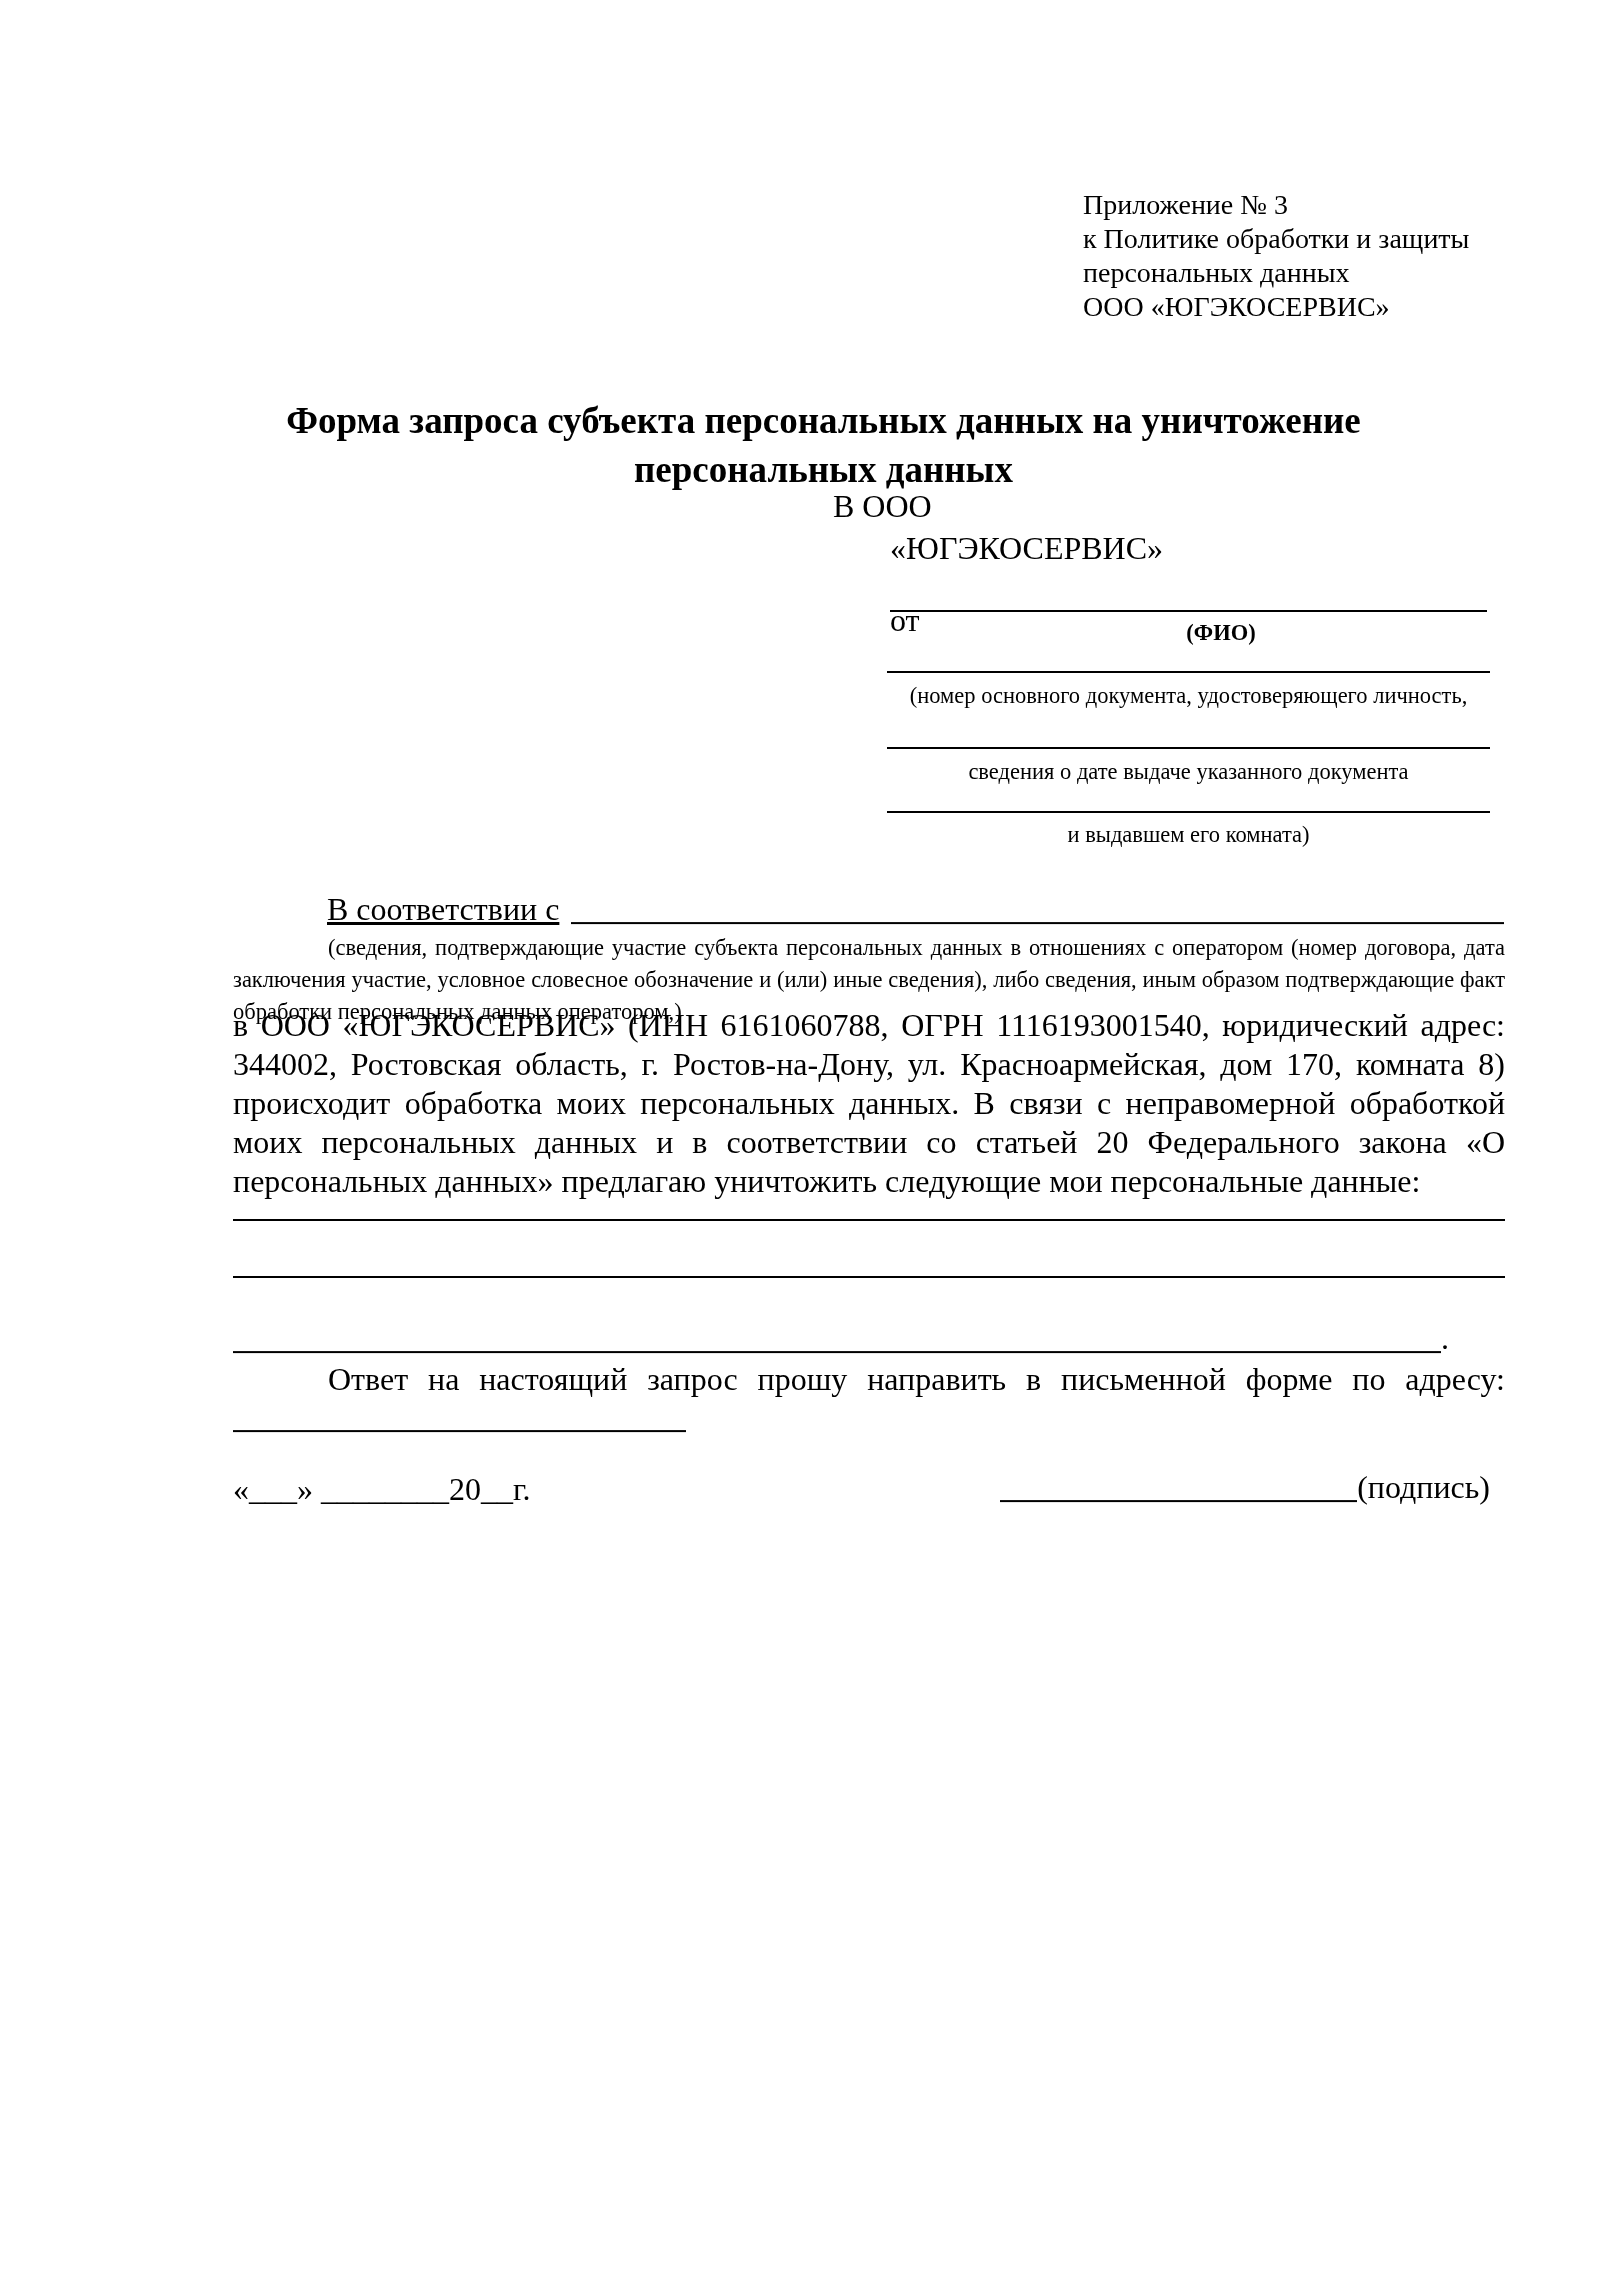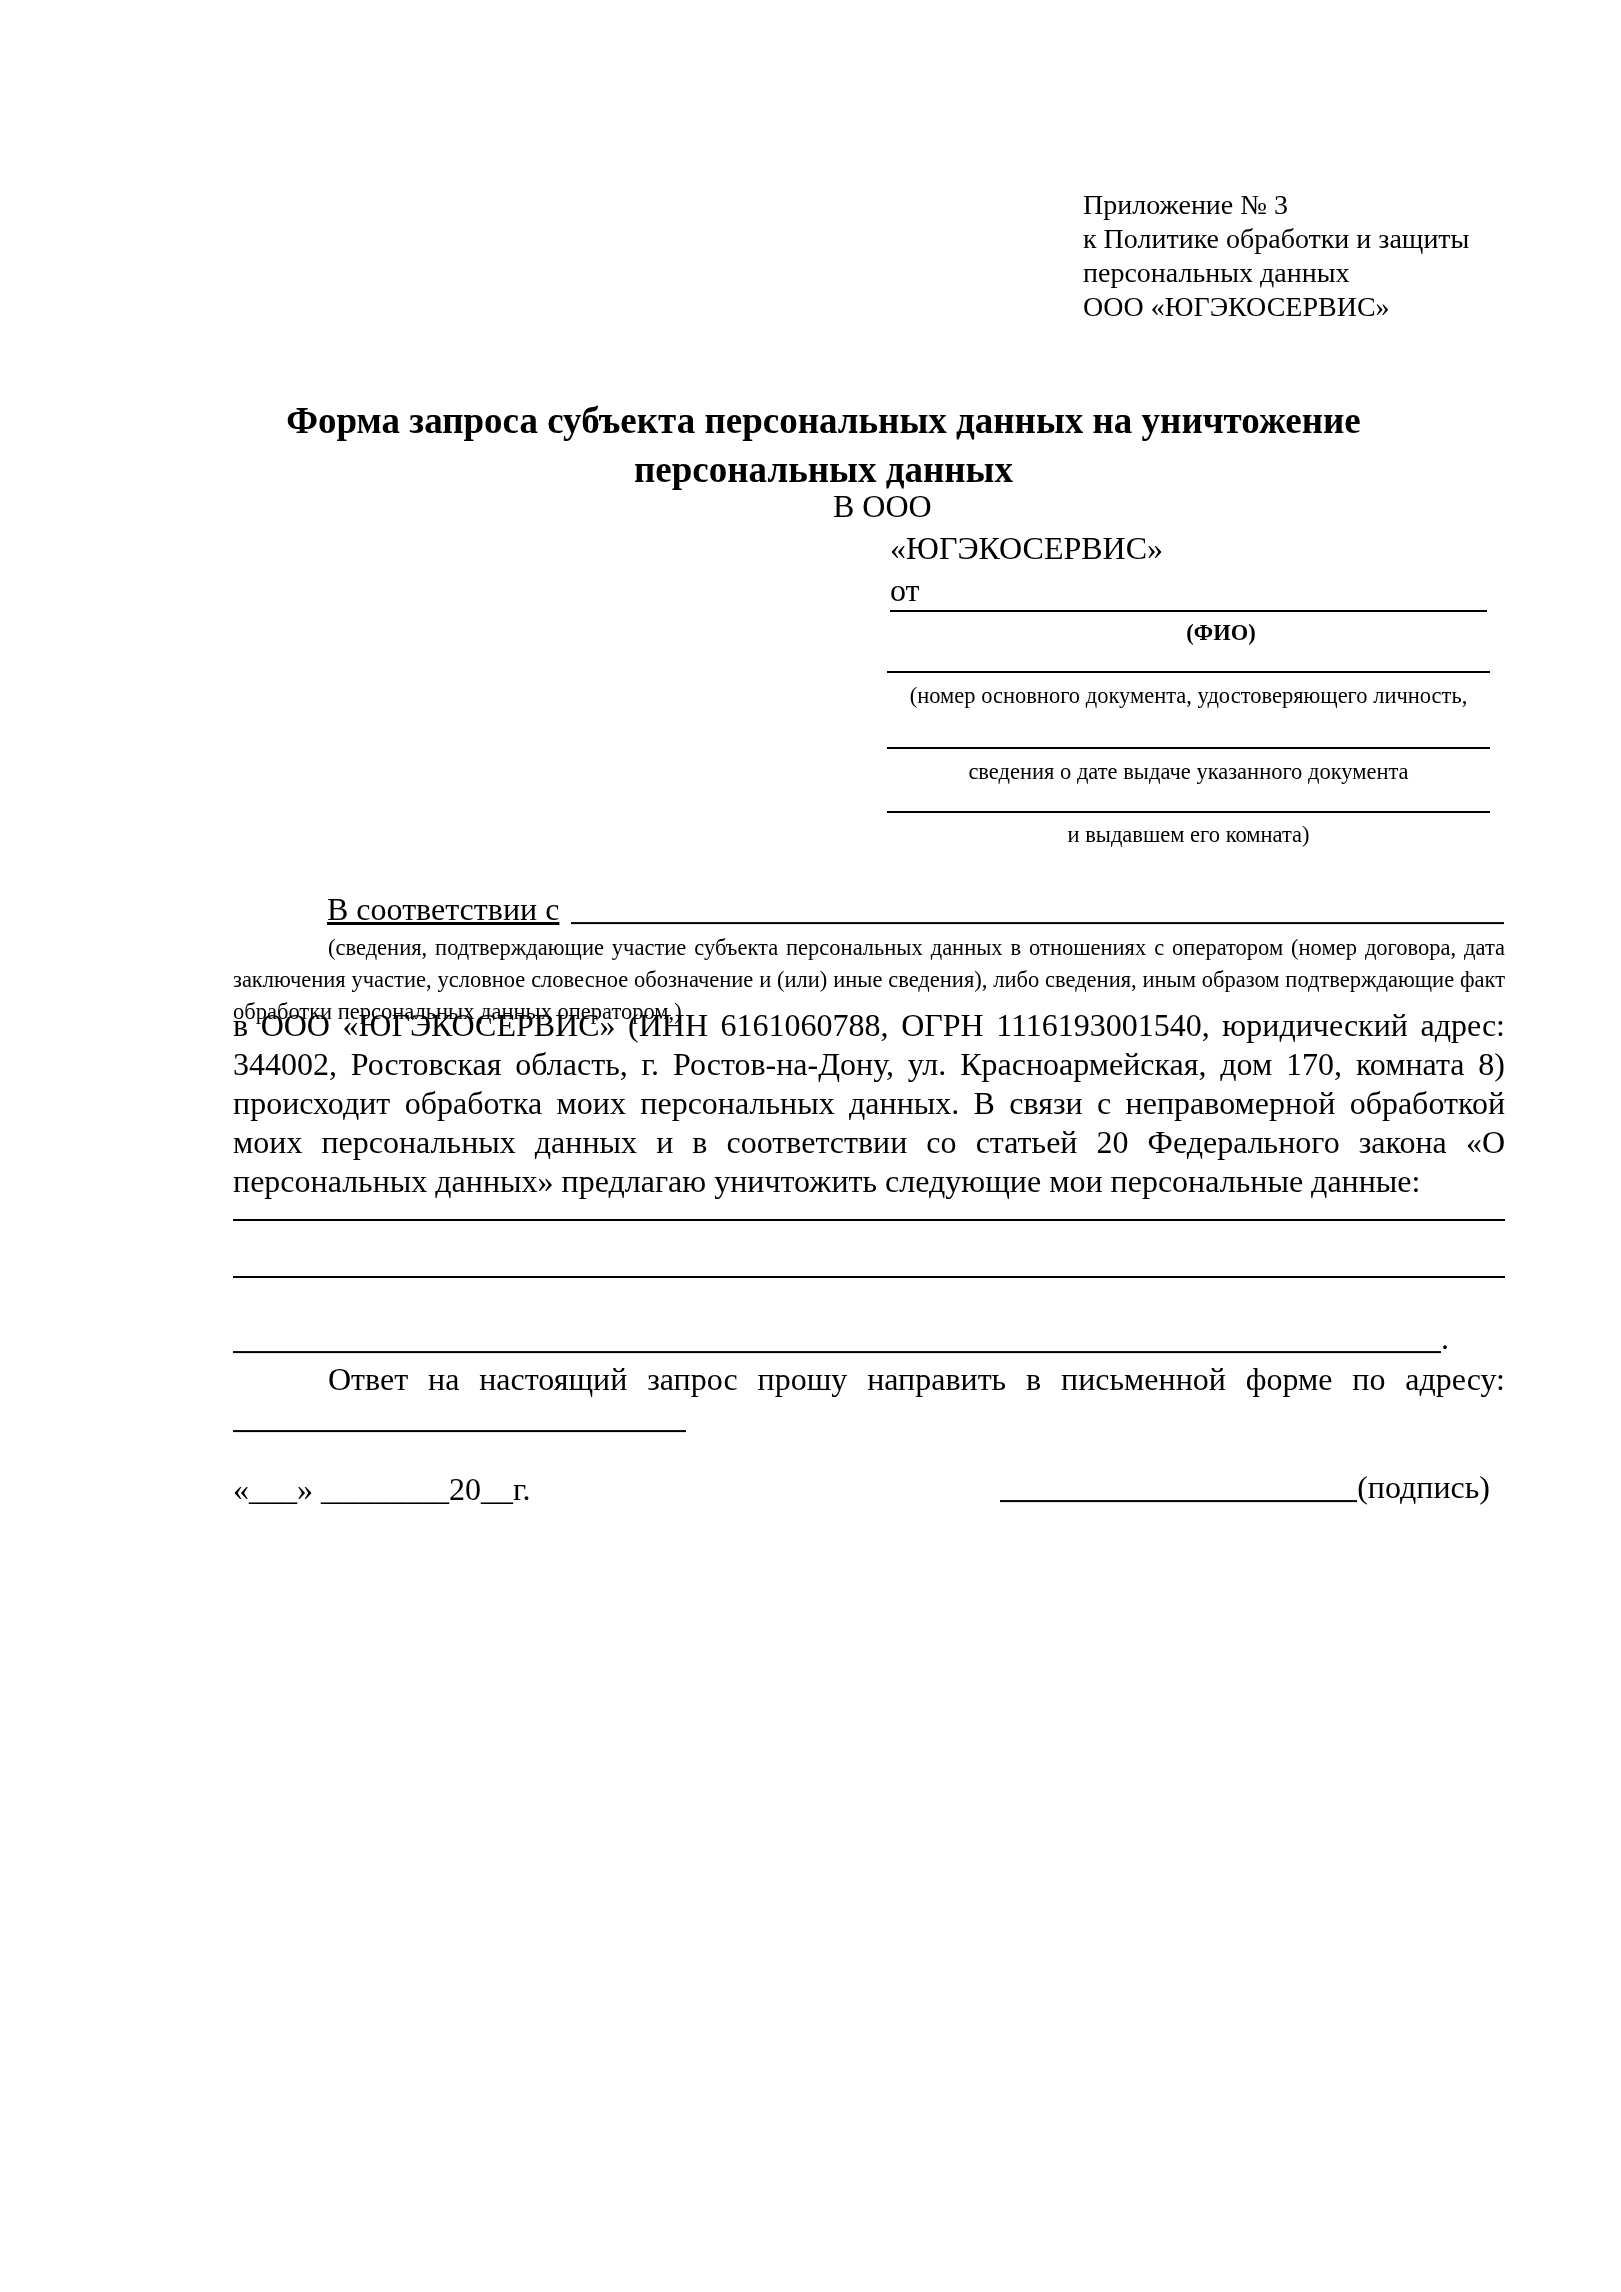--- a/index.html
+++ b/index.html
@@ -44,21 +44,21 @@
       <div class="tline last">ООО «ЮГЭКОСЕРВИС»</div>
     </div>
 
   <div class="abs title">
     <div>Форма запроса субъекта персональных данных на уничтожение</div>
     <div>персональных данных</div>
   </div>
 
   <div class="abs txt" style="left:833px;top:487px;">В ООО</div>
   <div class="abs txt" style="left:890px;top:529px;">«ЮГЭКОСЕРВИС»</div>
-  <div class="abs txt" style="left:890px;top:571px;">от</div>
+  <div class="abs txt" style="left:890px;top:601px;">от</div>
 
   <div class="abs ul" style="left:890px;top:610px;width:597px;"></div>
   <div class="abs lbl" style="left:921px;top:620px;width:600px;font-weight:bold;">(ФИО)</div>
 
   <div class="abs ul" style="left:887px;top:671px;width:603px;"></div>
   <div class="abs lbl" style="left:887px;top:683px;width:603px;">(номер основного документа, удостоверяющего личность,</div>
 
   <div class="abs ul" style="left:887px;top:747px;width:603px;"></div>
   <div class="abs lbl" style="left:887px;top:759px;width:603px;">сведения о дате выдаче указанного документа</div>
 

